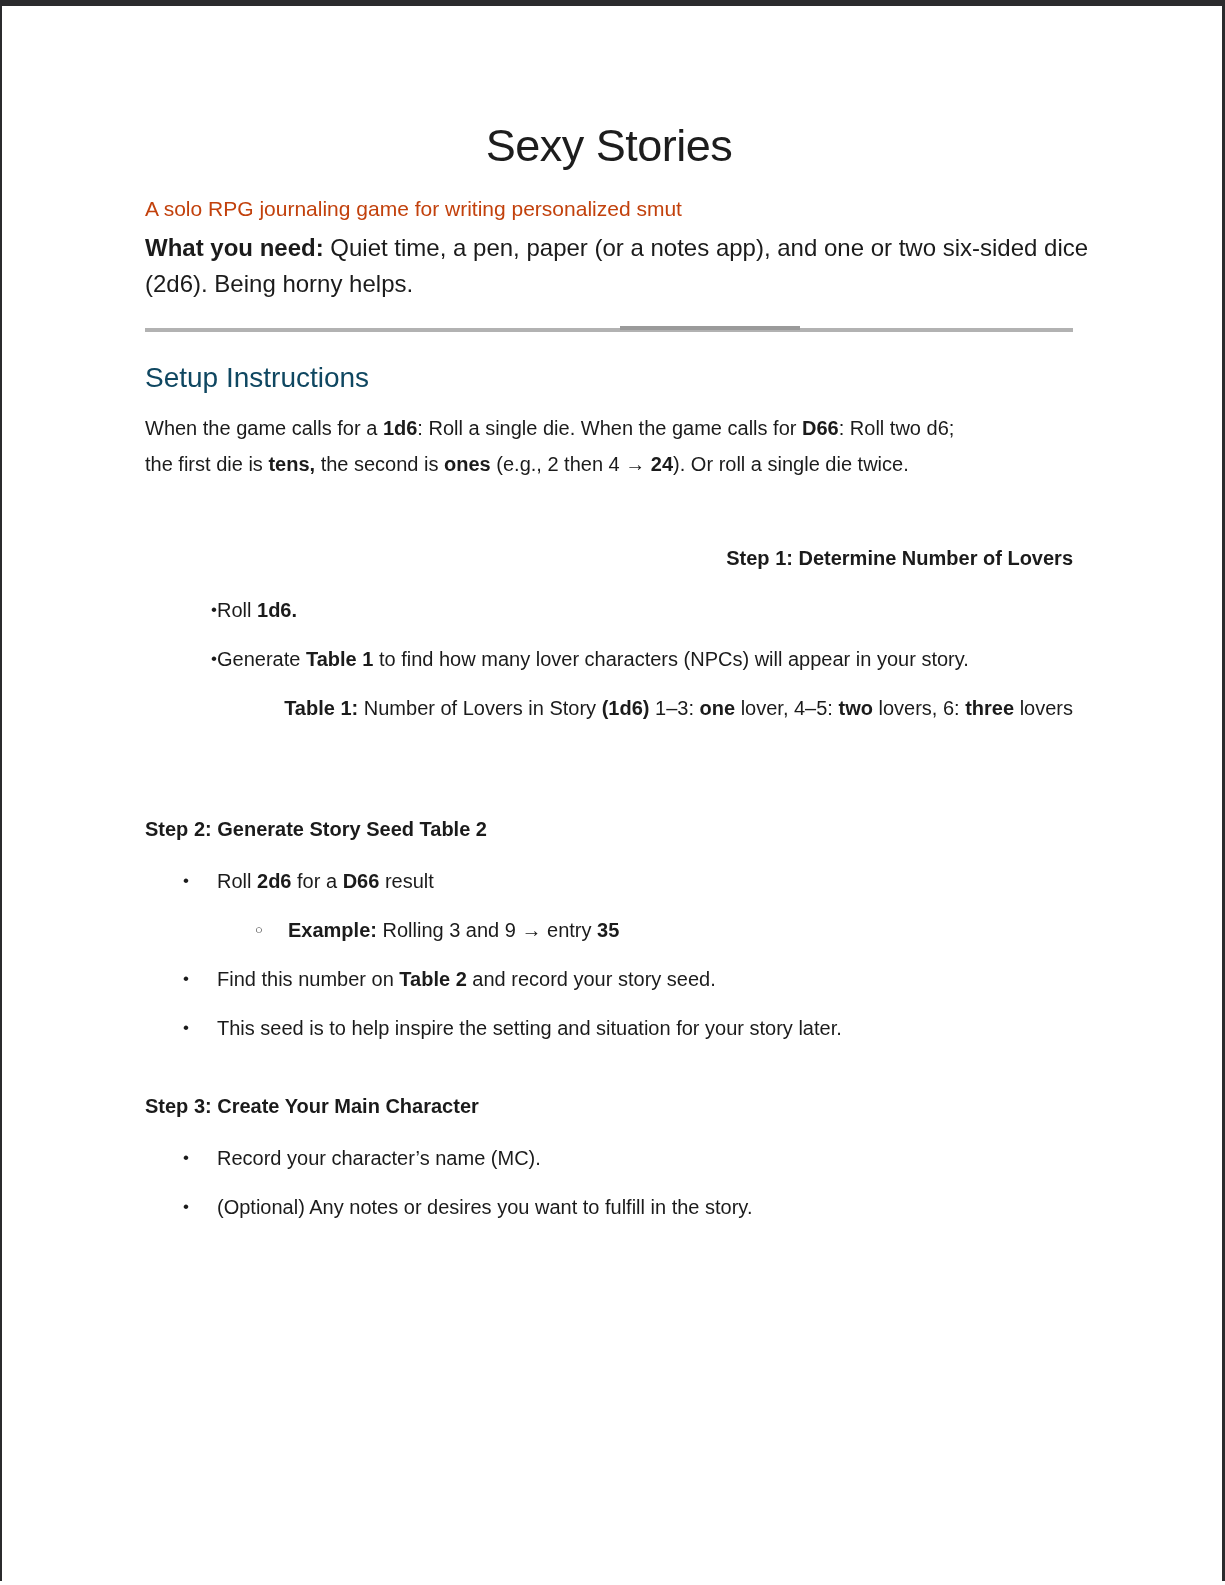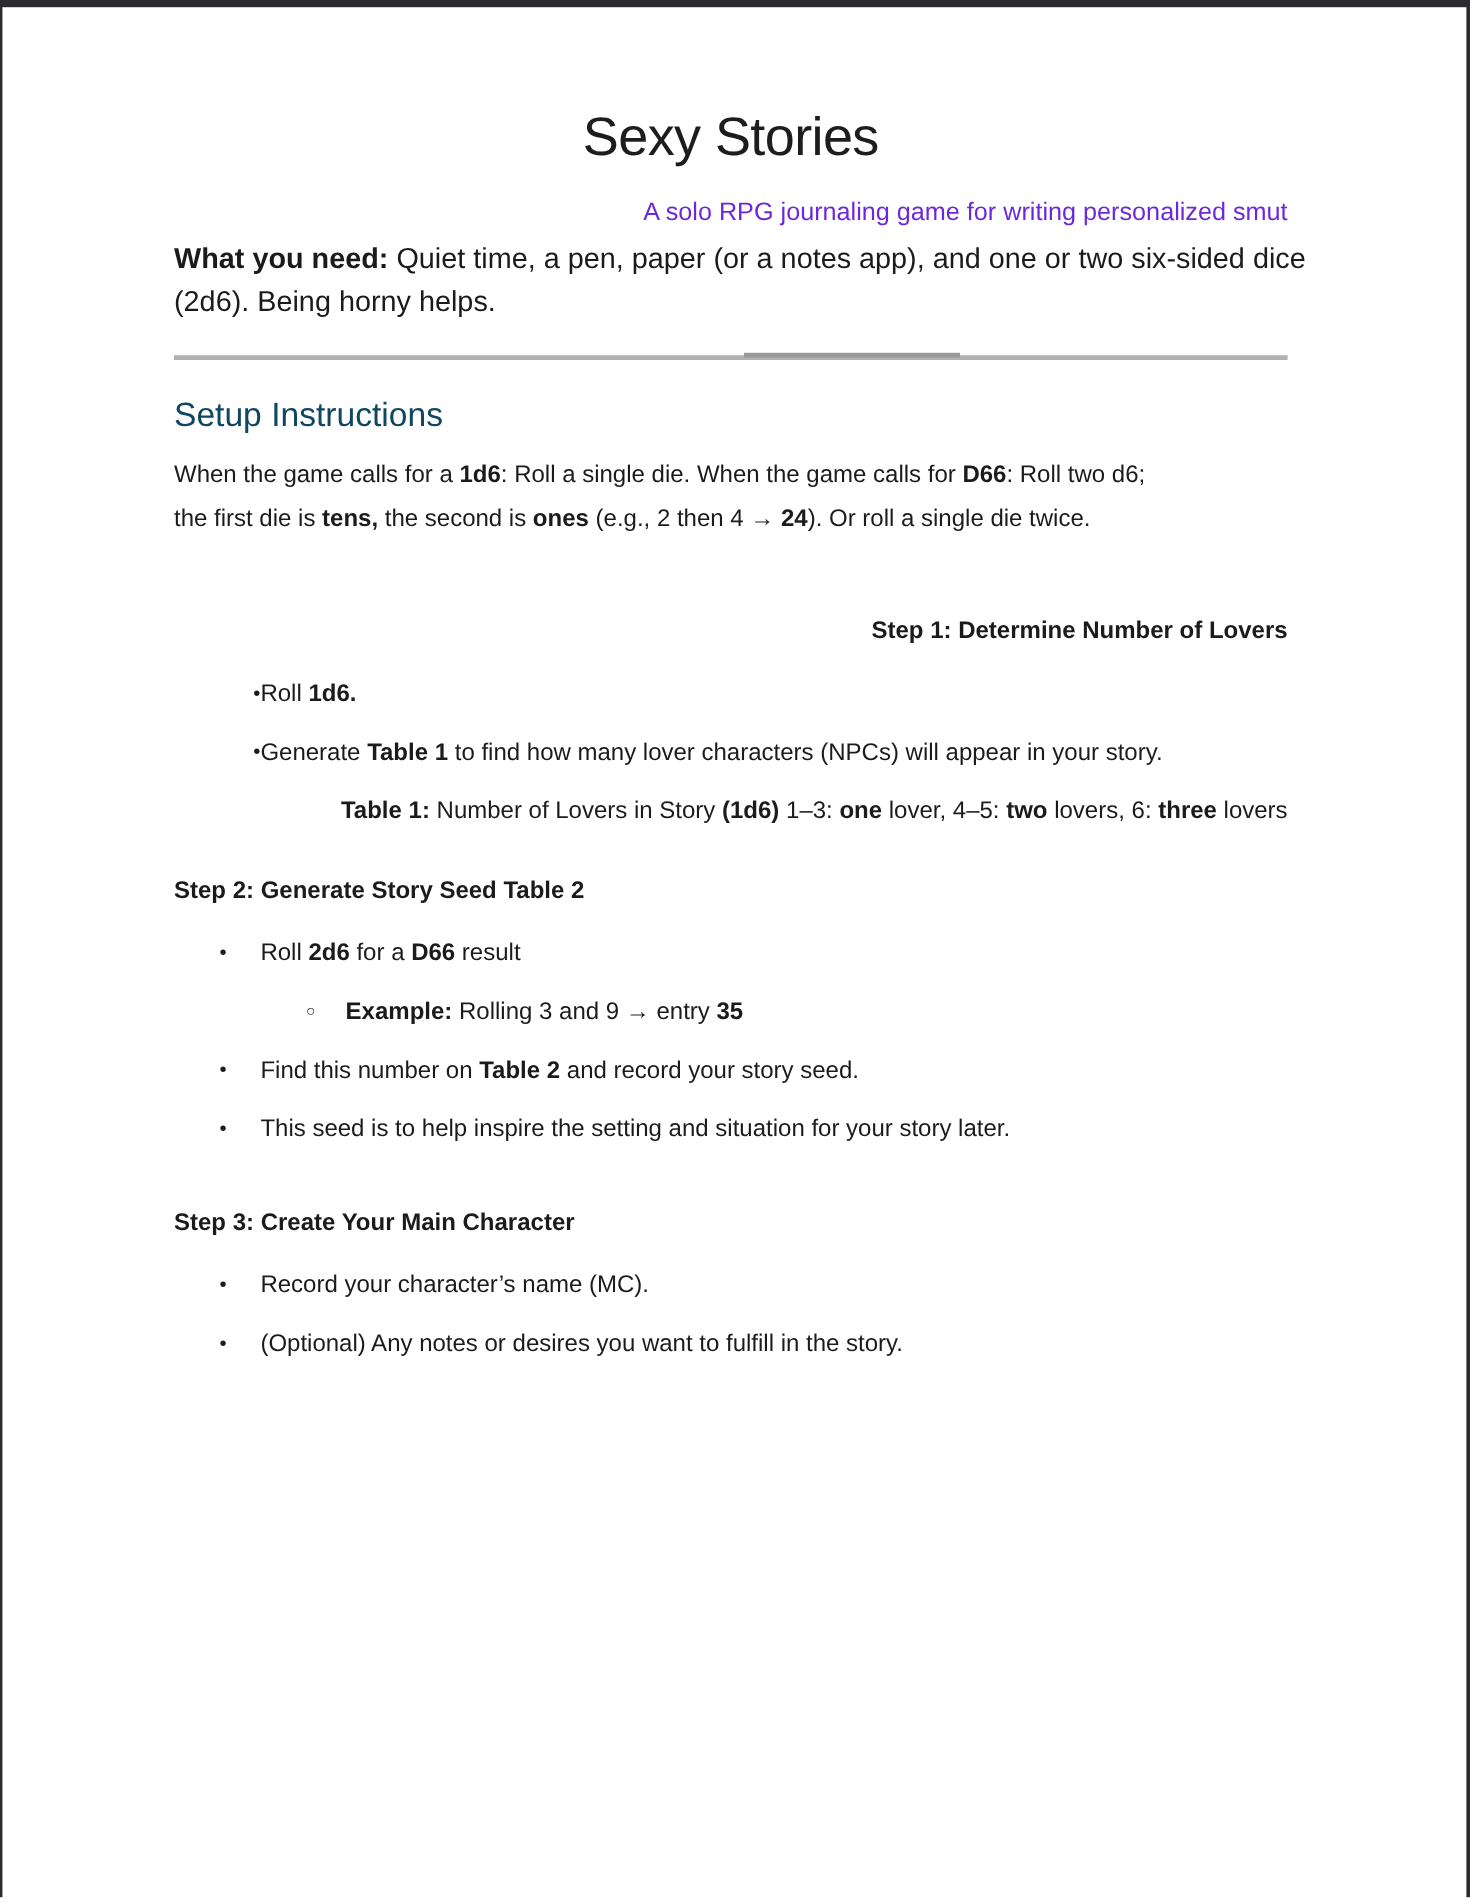--- a/index.html
+++ b/index.html
@@ -18,37 +18,37 @@
     height: 1581px;
     border-top: 6px solid #2b2b2d;
     border-left: 2px solid #2b2b2d;
     border-right: 3px solid #2b2b2d;
     box-sizing: border-box;
     pointer-events: none;
   }
   .page {
     width: 928px;
     margin-left: 145px;
-    padding-top: 88px;
+    padding-top: 120px;
   }
   .title {
     margin: 0;
     font-size: 45px;
     font-weight: 400;
     letter-spacing: -0.5px;
     line-height: 52px;
     text-align: center;
     color: #1d1d1d;
   }
   .subtitle {
     margin: 24px 0 0;
     font-size: 21px;
     line-height: 26px;
-    text-align: right;
-    color: #6d28d9;
+    text-align: left;
+    color: #c2410c;
   }
   .para { margin-top: 8px; font-size: 24px; }
   .line { line-height: 36px; white-space: nowrap; }
   .rule {
     margin-top: 26px;
     height: 4px;
     background: #b2b2b2;
     position: relative;
   }
   .rule-dark {
@@ -61,21 +61,21 @@
   }
   .section-heading {
     margin: 28px 0 0;
     font-size: 28px;
     font-weight: 400;
     line-height: 36px;
     color: #0f4761;
   }
   .para2 { margin-top: 14px; font-size: 20px; }
   .step1 { margin-top: 61px; text-align: right; }
-  .step2 { margin-top: 36px; }
+  .step2 { margin-top: 91px; }
   .step3 { margin-top: 48px; }
   .step-heading {
     margin: 0 0 22px;
     font-size: 20px;
     font-weight: 700;
     line-height: 30px;
   }
   .bullet {
     display: flex;
     font-size: 20px;

